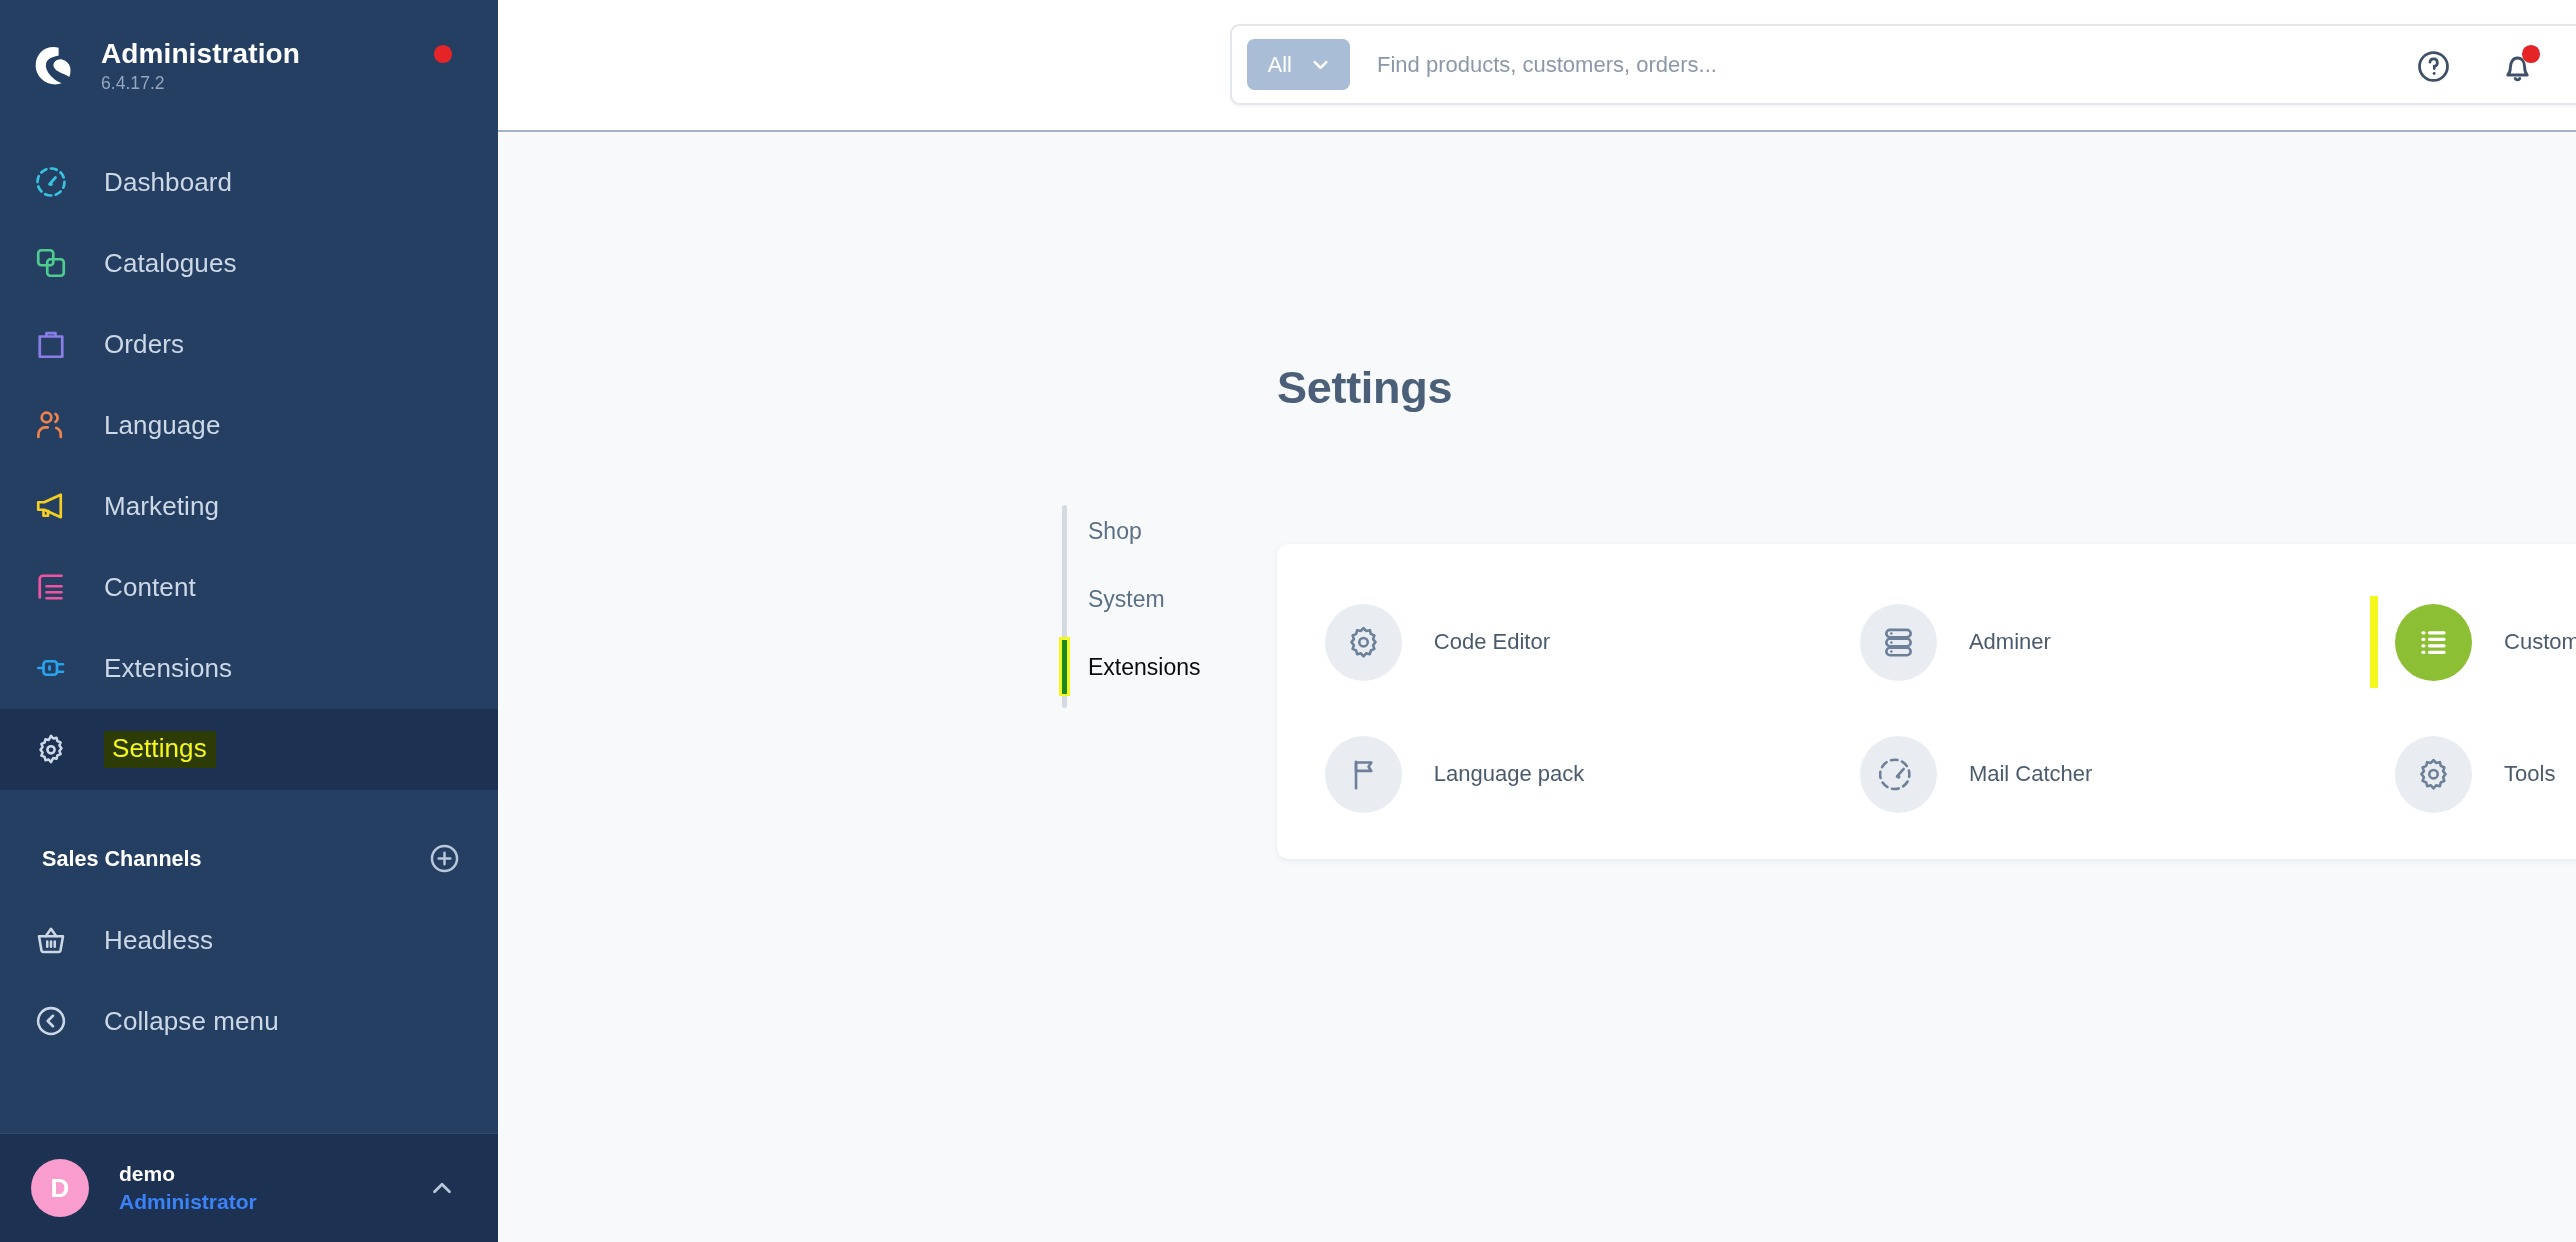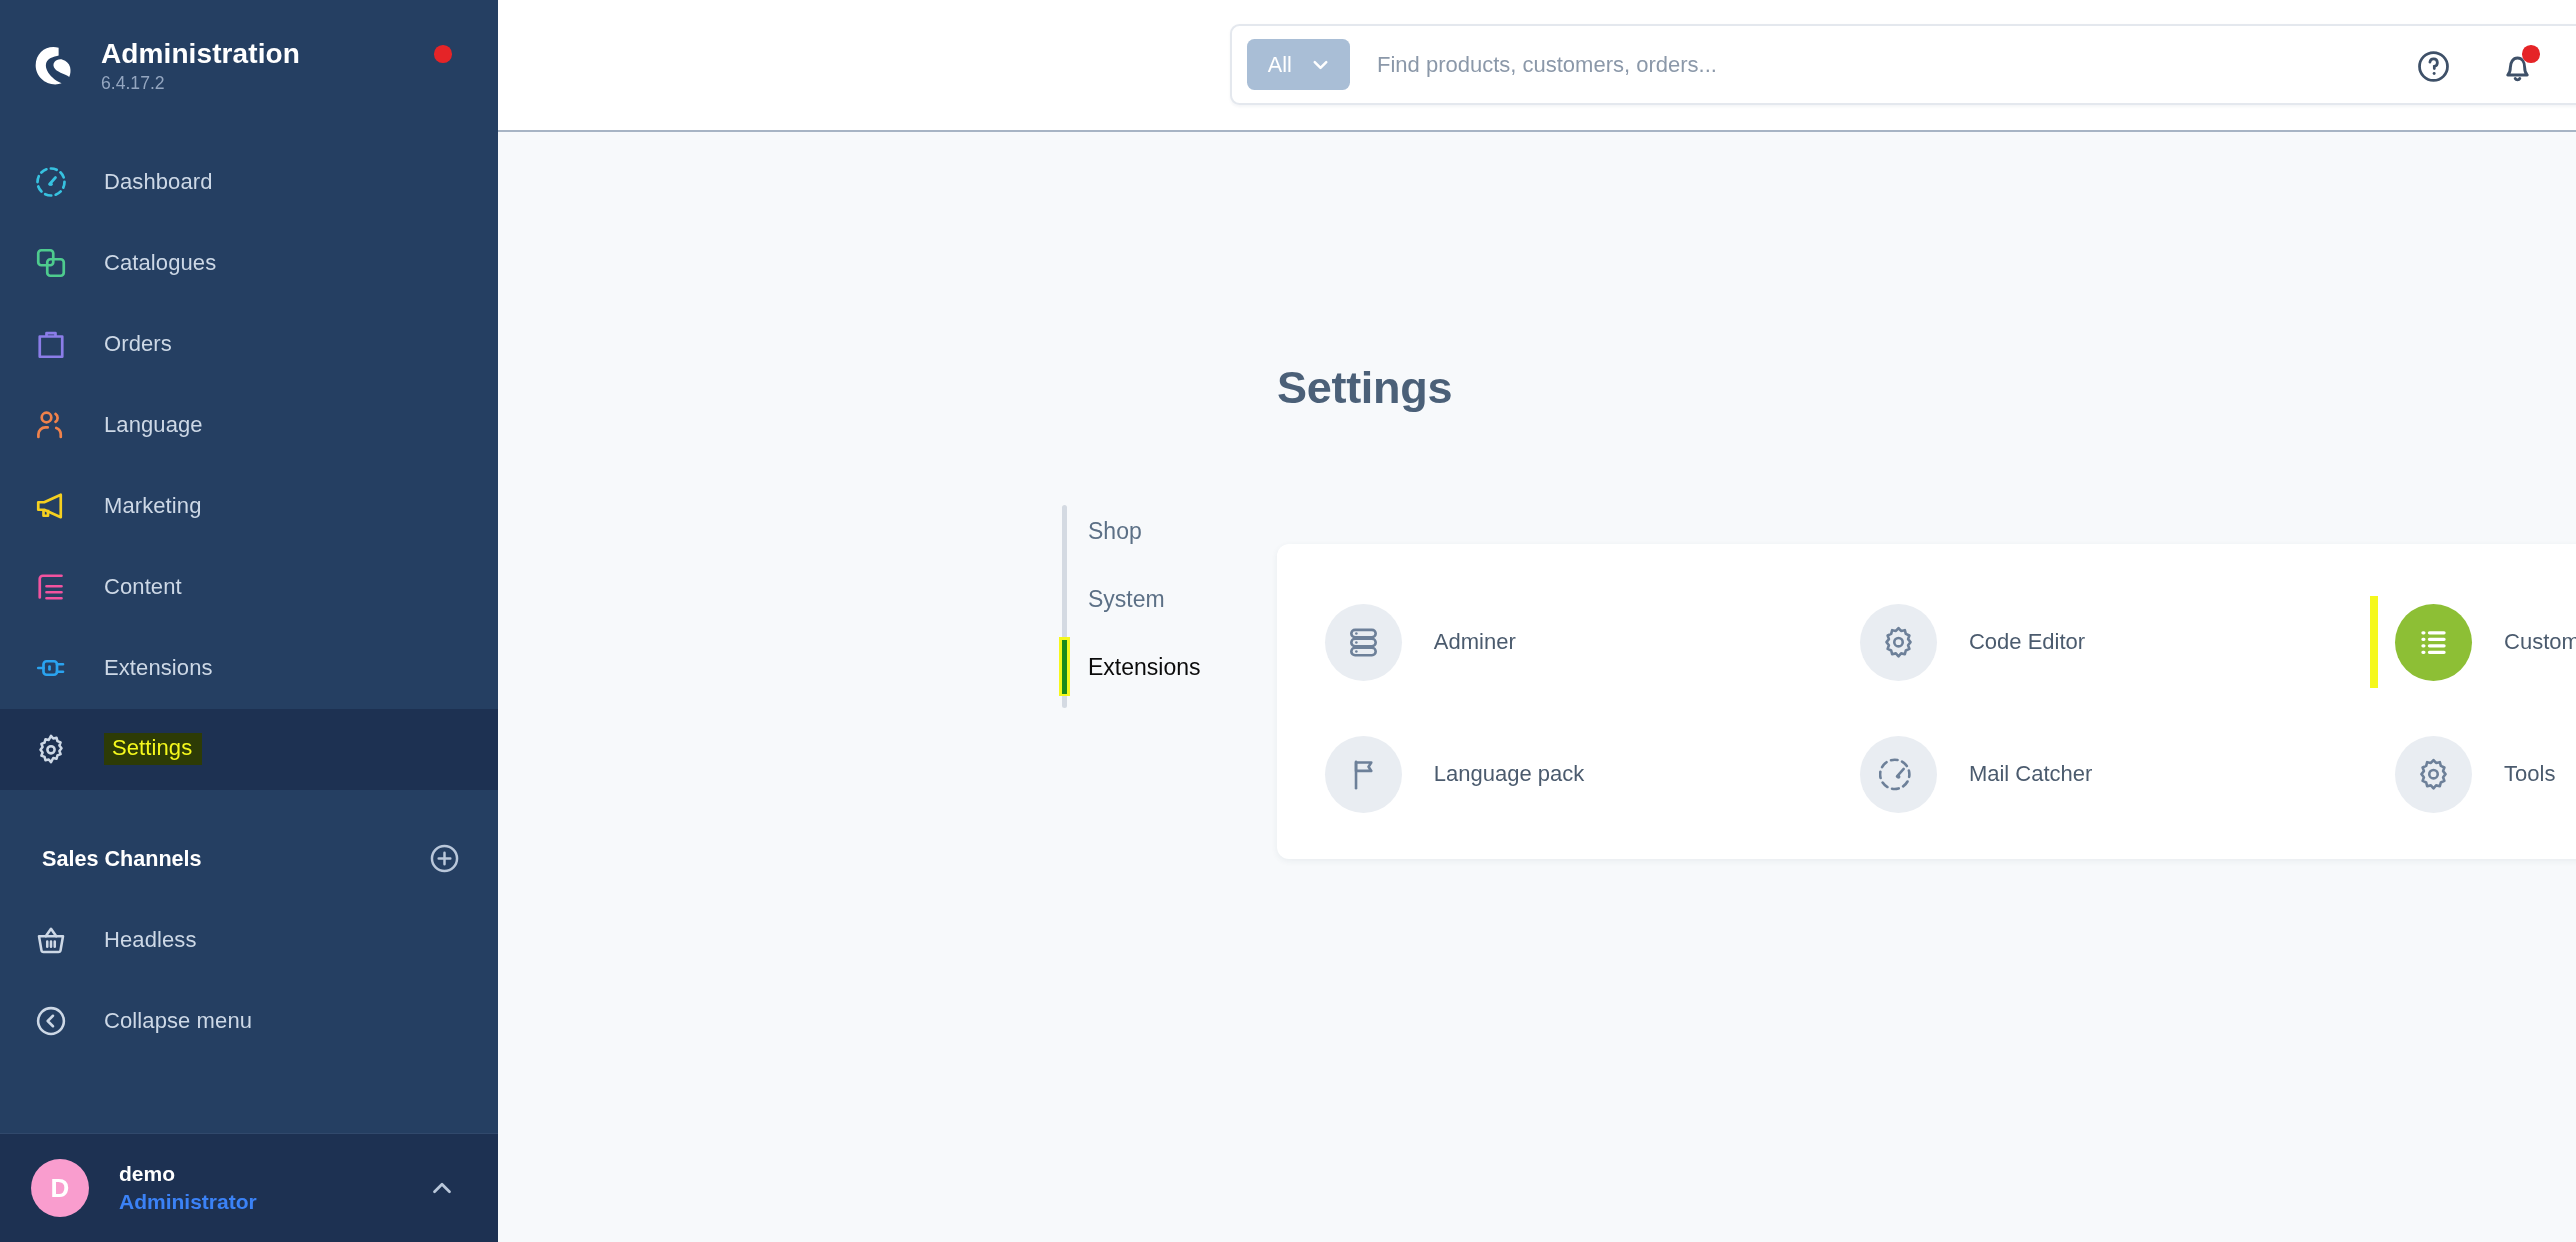--- a/index.html
+++ b/index.html
@@ -46,21 +46,21 @@
     position: relative;
   }
   .sb-item.active { background: #1d3152; }
   .sb-ic {
     width: 42px; height: 42px; flex: 0 0 42px;
     display: flex; align-items: center; justify-content: center;
   }
   .sb-ic svg { width: 36px; height: 36px; }
   .sb-label {
     margin-left: 32px; color: #cdd8e6;
-    font-size: 22px; letter-spacing: 0.1px;
+    font-size: 26px; letter-spacing: 0.1px;
   }
   .sb-label.hl {
     background: #2d3b06; color: #f5f81c;
     padding: 2px 9.5px 4px 8px; font-weight: 500;
   }
 
   .sb-section {
     height: 82px; display: flex; align-items: center;
     justify-content: space-between;
     padding: 0 36px 0 42px;
@@ -411,42 +411,42 @@
           <span class="tl">Extensions</span>
         </div>
       </div>
 
       <div class="card">
         <div class="grid">
 
           <div class="ext">
             <span class="ext-badge">
               <svg viewBox="0 0 24 24" fill="none" stroke="#6d8099" stroke-width="1.6" stroke-linejoin="round">
+                <path d="M12 3.1l1.6 1.8 2.3-.5.6 2.3 2.2 1-.8 2.2 1.5 1.9-1.5 1.9.8 2.2-2.2 1-.6 2.3-2.3-.5L12 20.5l-1.6-1.8-2.3.5-.6-2.3-2.2-1 .8-2.2L4.6 11.8l1.5-1.9-.8-2.2 2.2-1 .6-2.3 2.3.5z"></path>
+                <circle cx="12" cy="11.8" r="2.6"></circle>
+              </svg>
+            </span>
+            <span class="ext-name">Code Editor</span>
+          </div>
+
+          <div class="ext">
+            <span class="ext-badge">
+              <svg viewBox="0 0 24 24" fill="none" stroke="#6d8099" stroke-width="1.6" stroke-linejoin="round">
                 <rect x="4.5" y="4.2" width="15" height="4.6" rx="2.3"></rect>
                 <rect x="4.5" y="9.7" width="15" height="4.6" rx="2.3"></rect>
                 <rect x="4.5" y="15.2" width="15" height="4.6" rx="2.3"></rect>
                 <circle cx="7.6" cy="6.5" r=".8" fill="#6d8099" stroke="none"></circle>
                 <circle cx="7.6" cy="12" r=".8" fill="#6d8099" stroke="none"></circle>
                 <circle cx="7.6" cy="17.5" r=".8" fill="#6d8099" stroke="none"></circle>
               </svg>
             </span>
             <span class="ext-name">Adminer</span>
           </div>
 
           <div class="ext">
-            <span class="ext-badge">
-              <svg viewBox="0 0 24 24" fill="none" stroke="#6d8099" stroke-width="1.6" stroke-linejoin="round">
-                <path d="M12 3.1l1.6 1.8 2.3-.5.6 2.3 2.2 1-.8 2.2 1.5 1.9-1.5 1.9.8 2.2-2.2 1-.6 2.3-2.3-.5L12 20.5l-1.6-1.8-2.3.5-.6-2.3-2.2-1 .8-2.2L4.6 11.8l1.5-1.9-.8-2.2 2.2-1 .6-2.3 2.3.5z"></path>
-                <circle cx="12" cy="11.8" r="2.6"></circle>
-              </svg>
-            </span>
-            <span class="ext-name">Code Editor</span>
-          </div>
-
-          <div class="ext">
             <span class="ext-marker"></span>
             <span class="ext-badge green">
               <svg viewBox="0 0 24 24" fill="none" stroke="#ffffff" stroke-width="2" stroke-linecap="round">
                 <path d="M9.5 6h9M9.5 10h9M9.5 14h9M9.5 18h9"></path>
                 <path d="M5.5 6h.6M5.5 10h.6M5.5 14h.6M5.5 18h.6"></path>
               </svg>
             </span>
             <span class="ext-name">Custom Order Fields</span>
           </div>
 

